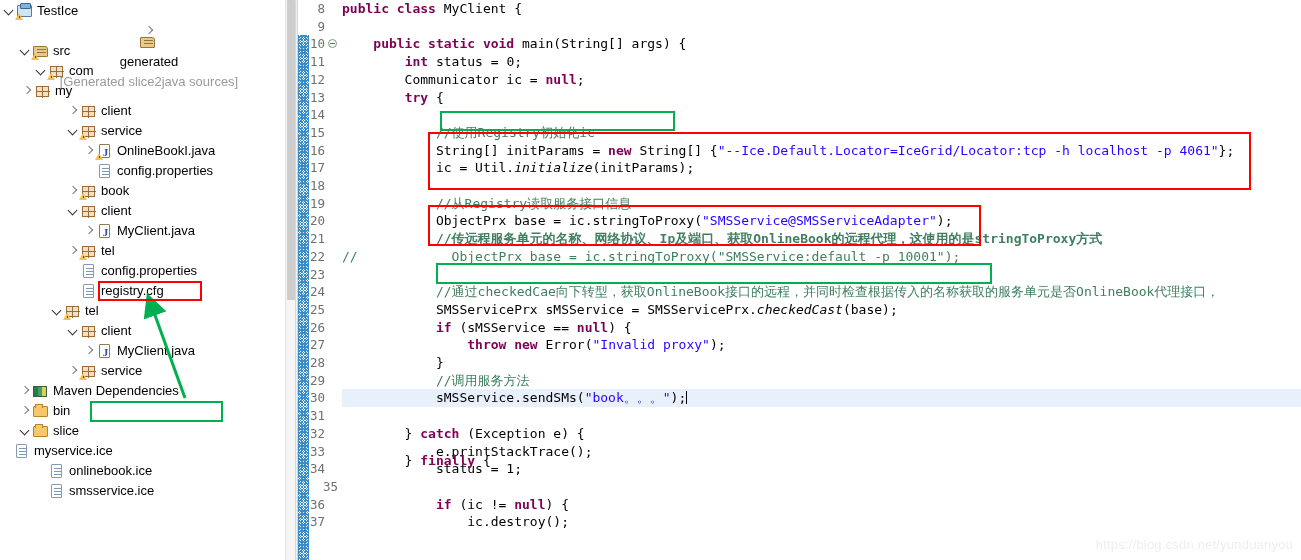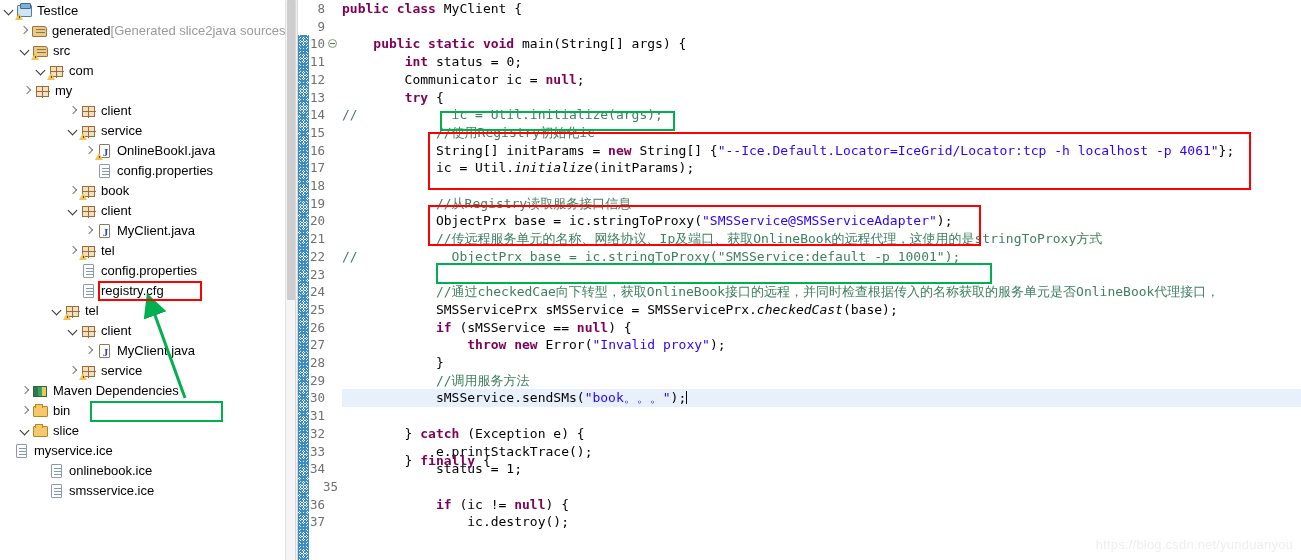--- a/index.html
+++ b/index.html
@@ -264,21 +264,21 @@
   <div id="explorer">
     <div class="tree" id="tree">
         <div class="trow" style="padding-left: 3px;">
           <span class="twist open"></span>
           <span class="ticon">
             <span class="ic-project"></span>
             <span class="warnbadge"></span>
           </span>
           <span class="tlabel">TestIce</span>
         </div>
-        <div class="trow" style="padding-left: 18px;">
+        <div class="trow" style="padding-left: 3px; flex-direction: column;">
           <span class="twist closed"></span>
           <span class="ticon">
             <span class="ic-pkgroot"></span>
           </span>
           <span class="tlabel">generated</span>
           <span class="tsub"> [Generated slice2java sources]</span>
         </div>
         <div class="trow" style="padding-left: 19px;">
           <span class="twist open"></span>
           <span class="ticon">
@@ -490,28 +490,27 @@
         <div class="lnum" style="top: 513.3px;">37</div>
       </div>
     <div id="blockbar"></div>
     <div id="code">
         <div class="cline" style="top: 0px;"><span class="kw">public </span><span class="kw">class </span><span>MyClient {</span></div>
         <div class="cline" style="top: 17.7px;"></div>
         <div class="cline" style="top: 35.4px;"><span>    </span><span class="kw">public static void </span><span>main(String[] args) {</span></div>
         <div class="cline" style="top: 53.1px;"><span>        </span><span class="kw">int </span><span>status = 0;</span></div>
         <div class="cline" style="top: 70.8px;"><span>        Communicator ic = </span><span class="kw">null</span><span>;</span></div>
         <div class="cline" style="top: 88.5px;"><span>        </span><span class="kw">try</span><span> {</span></div>
-        <div class="cline" style="top: 106.2px;"><span class="cmt">//</span><span class="cmt">            ic = Util.initialize(args);</span></div>
         <div class="cline" style="top: 123.9px;"><span class="cmt">            //使用Registry初始化ic</span></div>
         <div class="cline" style="top: 141.6px;"><span>            String[] initParams = </span><span class="kw">new </span><span>String[] {</span><span class="str">"--Ice.Default.Locator=IceGrid/Locator:tcp -h localhost -p 4061"</span><span>};</span></div>
         <div class="cline" style="top: 159.3px;"><span>            ic = Util.</span><span class="mth">initialize</span><span>(initParams);</span></div>
         <div class="cline" style="top: 177px;"></div>
         <div class="cline" style="top: 194.7px;"><span class="cmt">            //从Registry读取服务接口信息</span></div>
         <div class="cline" style="top: 212.4px;"><span>            ObjectPrx base = ic.stringToProxy(</span><span class="str">"SMSService@SMSServiceAdapter"</span><span>);</span></div>
-        <div class="cline" style="top: 230.1px;"><span class="cmt">            //传远程服务单元的名称、网络协议、Ip及端口、获取OnlineBook的远程代理，这使用的是stringToProxy方式</span></div>
+        <div class="cline" style="top: 230.1px; font-weight: bold;"><span class="cmt">            //传远程服务单元的名称、网络协议、Ip及端口、获取OnlineBook的远程代理，这使用的是stringToProxy方式</span></div>
         <div class="cline" style="top: 247.8px;"><span class="cmt">//</span><span class="cmt">            ObjectPrx base = ic.stringToProxy("SMSService:default -p 10001");</span></div>
         <div class="cline" style="top: 265.5px;"></div>
         <div class="cline" style="top: 283.2px;"><span class="cmt">            //通过checkedCae向下转型，获取OnlineBook接口的远程，并同时检查根据传入的名称获取的服务单元是否OnlineBook代理接口，</span></div>
         <div class="cline" style="top: 300.9px;"><span>            SMSServicePrx sMSService = SMSServicePrx.</span><span class="mth">checkedCast</span><span>(base);</span></div>
         <div class="cline" style="top: 318.6px;"><span>            </span><span class="kw">if</span><span> (sMSService == </span><span class="kw">null</span><span>) {</span></div>
         <div class="cline" style="top: 336.3px;"><span>                </span><span class="kw">throw new </span><span>Error(</span><span class="str">"Invalid proxy"</span><span>);</span></div>
         <div class="cline" style="top: 354px;"><span>            }</span></div>
         <div class="cline" style="top: 371.7px;"><span class="cmt">            //调用服务方法</span></div>
         <div class="hl-row" style="top: 389.4px;"></div>
         <div class="cline" style="top: 389.4px;"><span>            sMSService.sendSMs(</span><span class="str">"book。。。"</span><span>);</span><span class="cur"></span></div>

